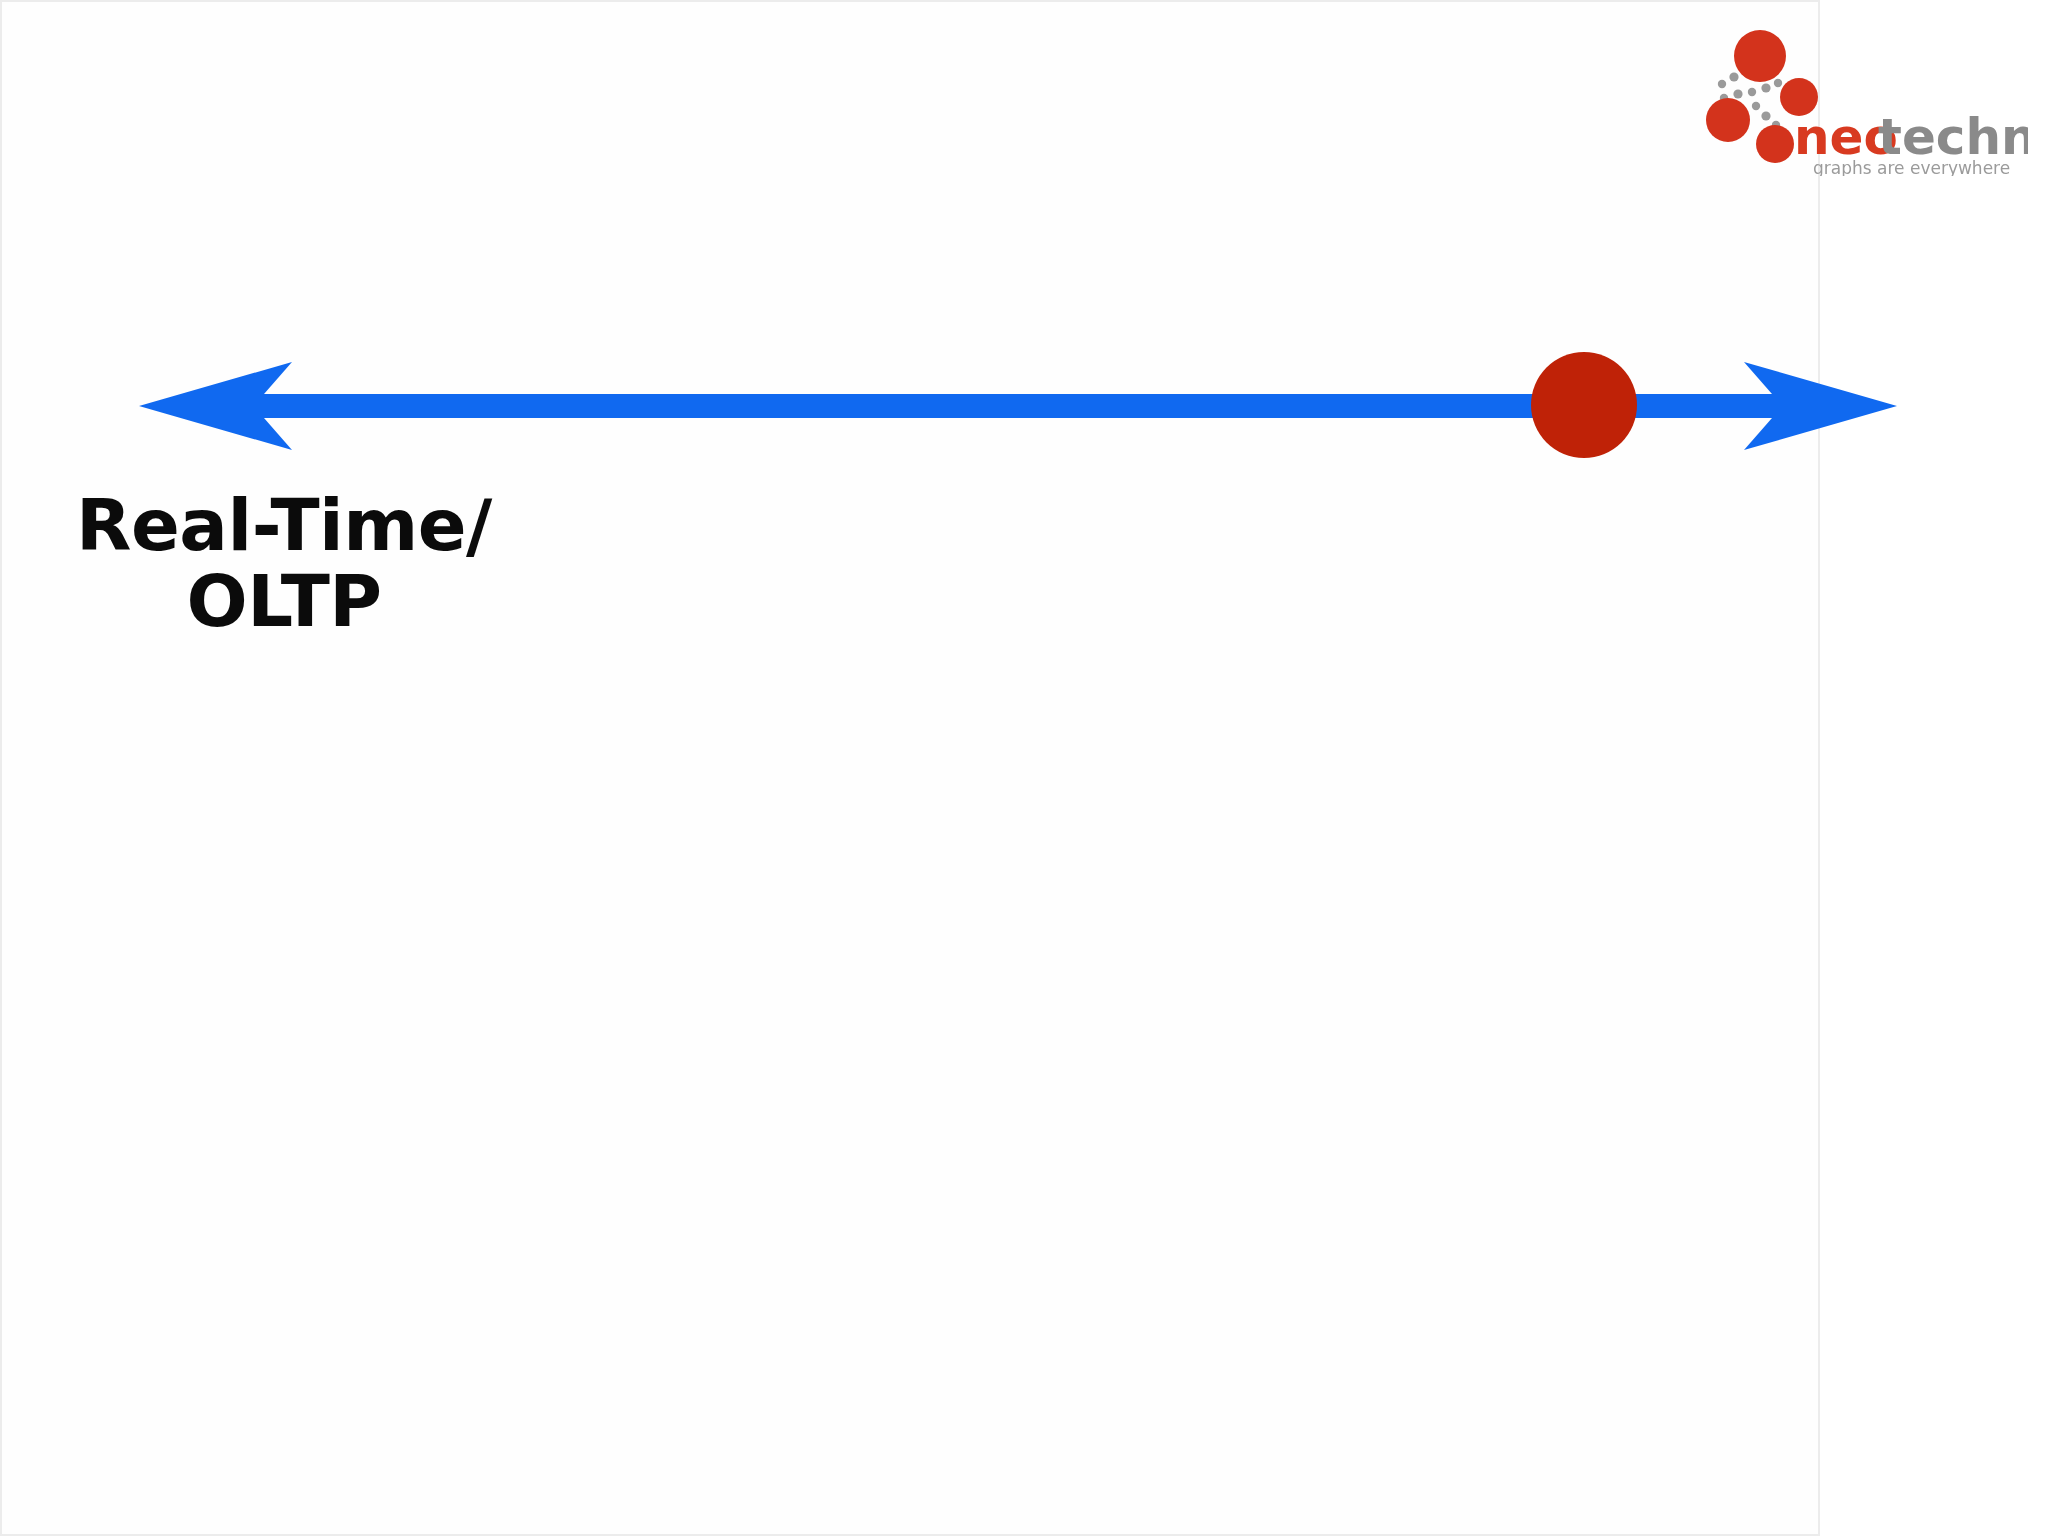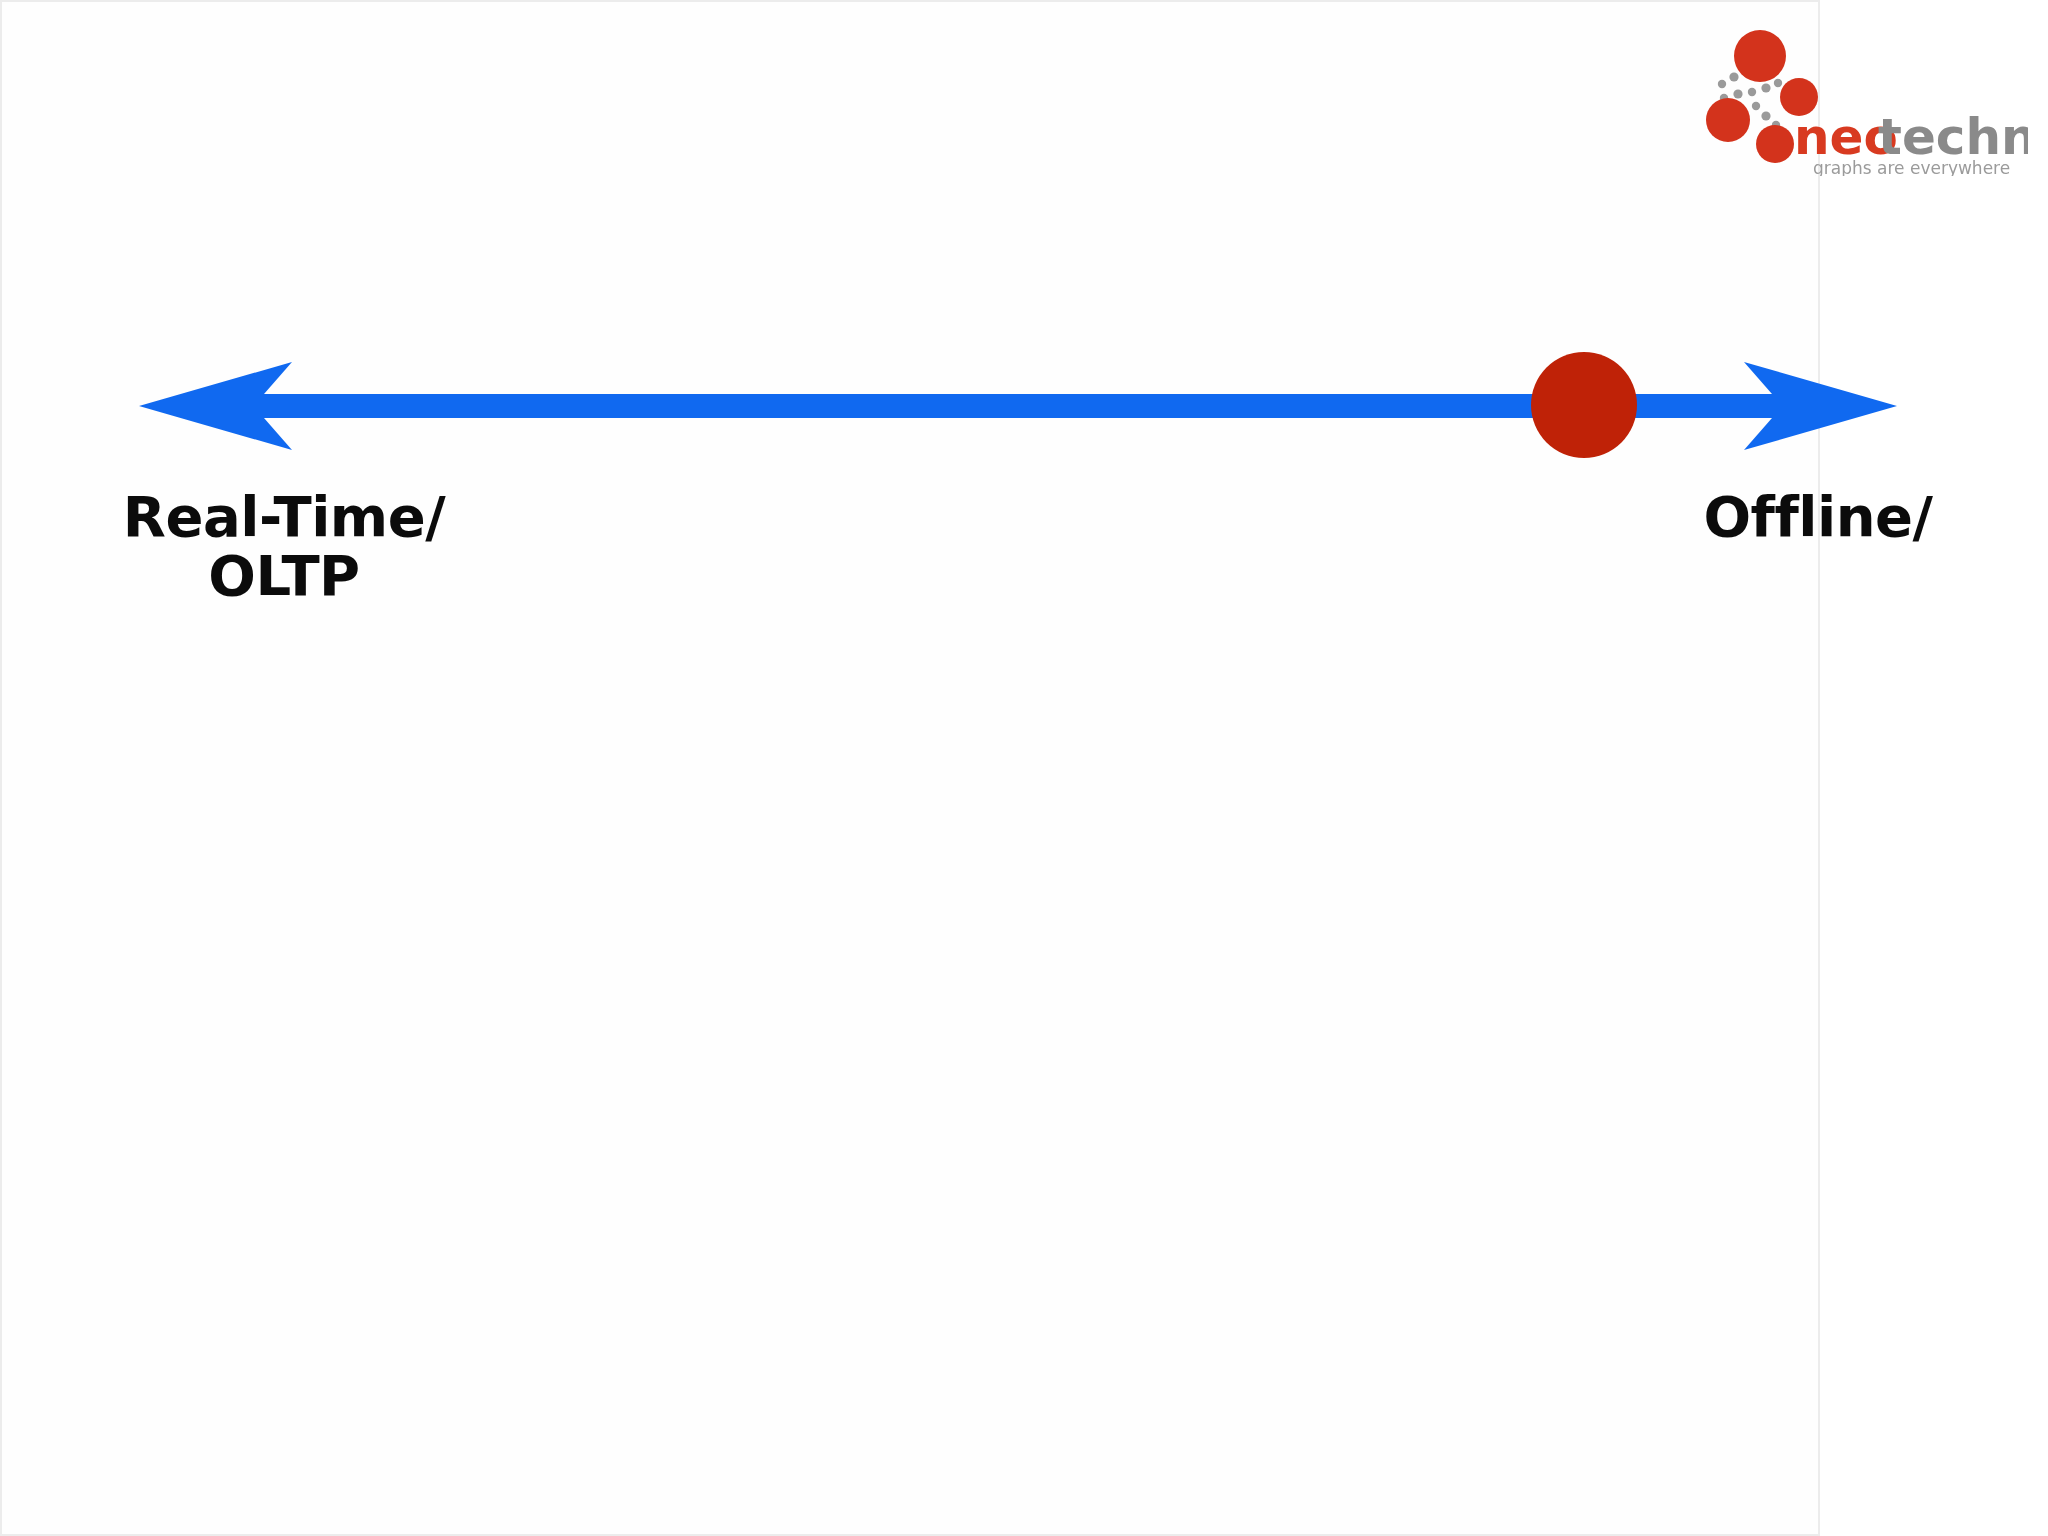--- a/index.html
+++ b/index.html
@@ -52,21 +52,21 @@
     width: 2048px;
     height: 1536px;
   }
 
   
   .axis-label {
     position: absolute;
     color: #0b0b0b;
     font-family: "DejaVu Sans", "Liberation Sans", sans-serif;
     font-weight: bold;
-    font-size: 56px;
+    font-size: 72px;
     line-height: 1.05;
     letter-spacing: -0.5px;
     text-align: center;
     white-space: nowrap;
   }
   .axis-label .line {
     display: block;
   }
 
   #label-left {
@@ -137,16 +137,15 @@
       <circle cx="1582" cy="403" r="53" fill="#BF2207"></circle>
     </svg>
   </div>
 
   <div id="label-left" class="axis-label">
     <span class="line">Real-Time/</span>
     <span class="line">OLTP</span>
   </div>
 
   <div id="label-right" class="axis-label">
-    <span class="line">Offline/</span>
   </div>
 
 </div>
 
 </body></html>

